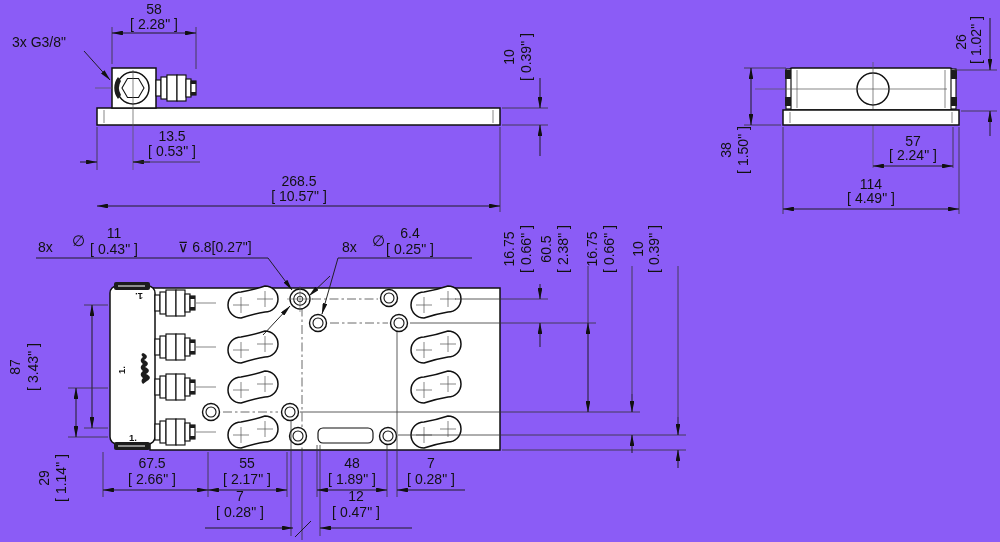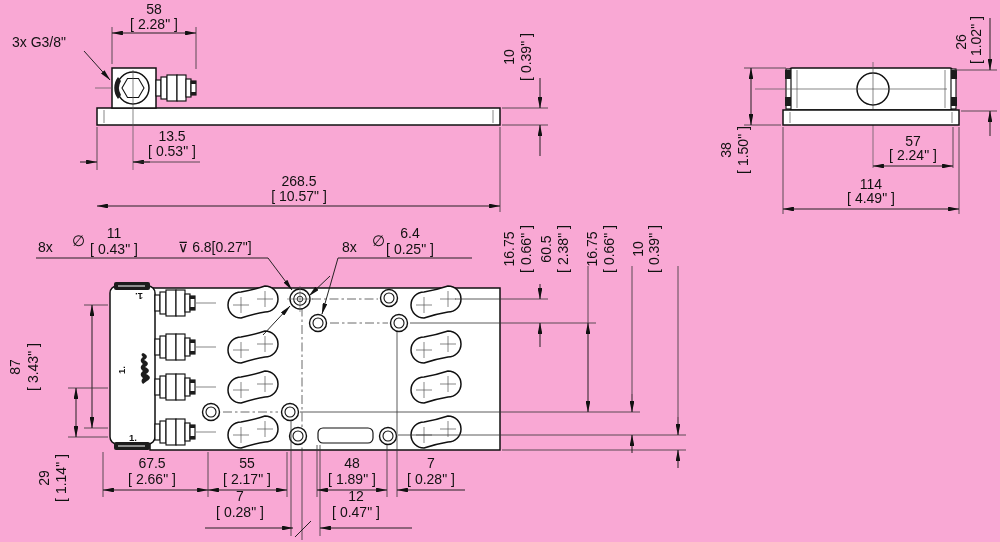--- a/index.html
+++ b/index.html
@@ -1,16 +1,16 @@
 <!DOCTYPE html>
 <html><head>
 <meta charset="utf-8">
 <style>
   html,body{margin:0;padding:0;background:#fff;}
-  .stage{position:relative;width:1000px;height:542px;background:#f9a8d4;overflow:hidden;}
+  .stage{position:relative;width:1000px;height:542px;background:#8b5cf6;overflow:hidden;}
   svg{display:block;}
   text{font-family:"Liberation Sans","DejaVu Sans",sans-serif;font-size:14px;fill:#111;}
   .mid{text-anchor:middle;}
   .sm{font-size:9.5px;font-weight:bold;}
   .dia{font-style:italic;font-size:15px;}
   .o{fill:#fff;stroke:#111;stroke-width:1.5;}
   .o2{fill:#fff;stroke:#111;stroke-width:1.15;}
   .dk{fill:#1c1c1c;stroke:none;}
   .cl{stroke:#555;stroke-width:.7;fill:none;}
   .dsh{stroke:#444;stroke-width:.8;fill:none;stroke-dasharray:9 3 2.5 3;}

